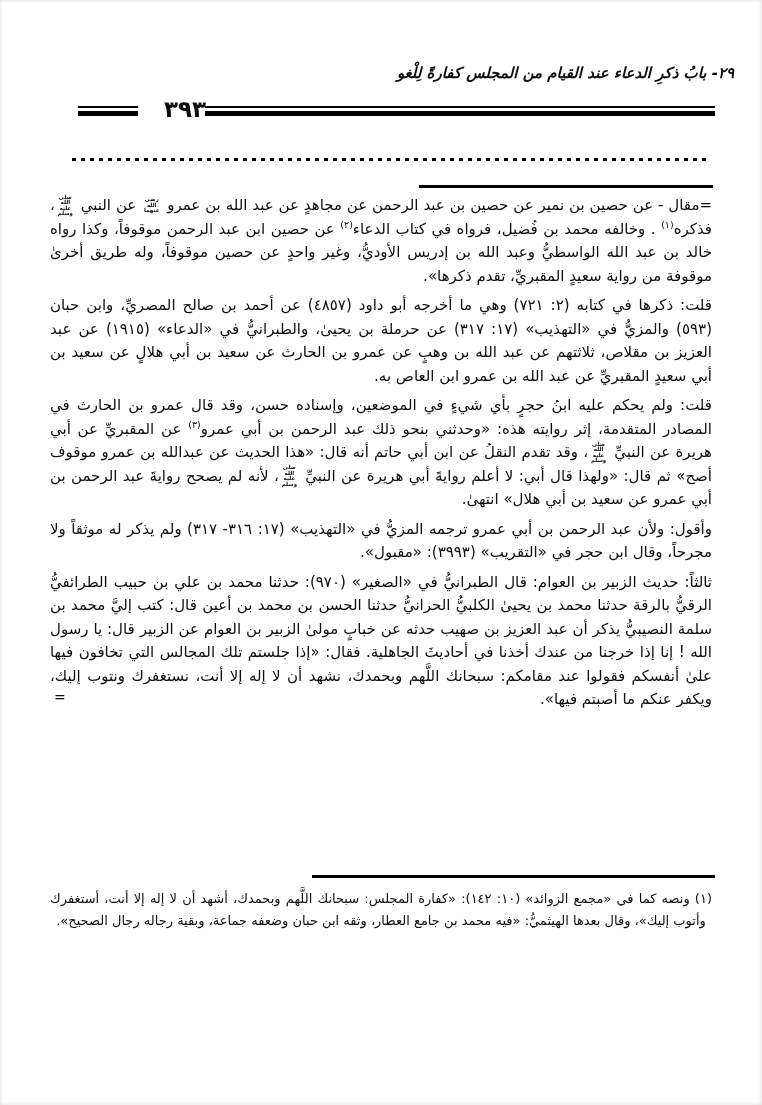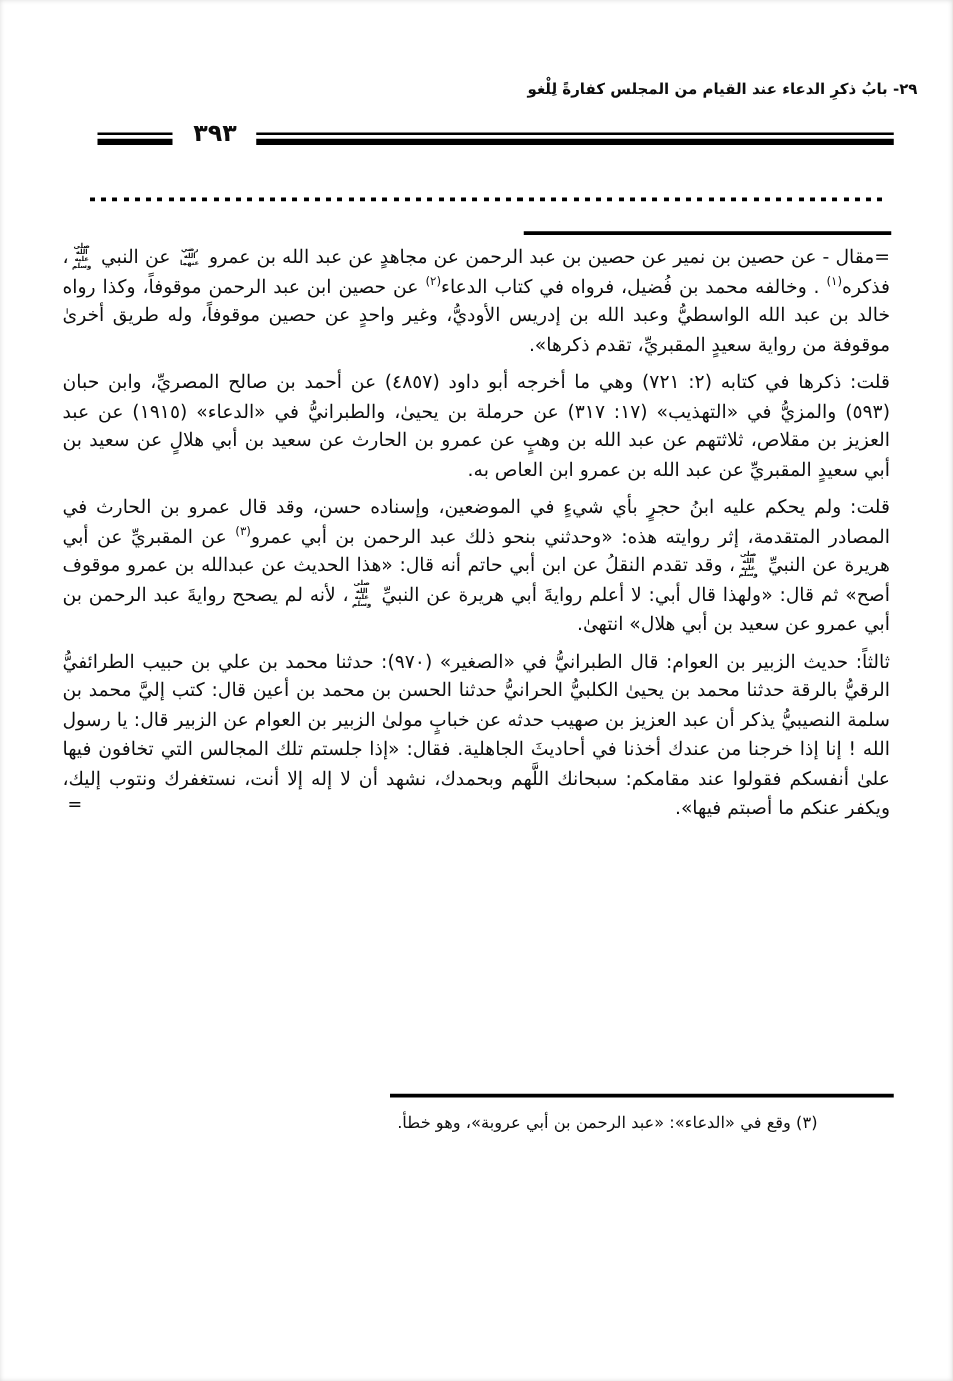--- a/index.html
+++ b/index.html
@@ -9,32 +9,33 @@
     background:#ffffff;
     font-family:"DejaVu Sans",sans-serif;
     color:#0d0d0d;
     direction:rtl;
     overflow:hidden;
     box-shadow:inset 0 0 4px rgba(0,0,0,.15);
   }
   
   .chapter-title{
     position:absolute;top:64px;right:28px;margin:0;
-    font-size:12px;font-weight:bold;letter-spacing:0;
+    font-size:15px;font-weight:bold;letter-spacing:0;
     white-space:nowrap;
+    font-style:italic;
   }
   .rule-long{position:absolute;top:106px;left:205px;right:47px;}
   .rule-long .thin{height:2px;background:#000;}
   .rule-long .thick{height:5px;background:#000;margin-top:3px;}
   .rule-short{position:absolute;top:106px;left:78px;width:60px;}
   .rule-short .thin{height:2px;background:#000;}
   .rule-short .thick{height:5px;background:#000;margin-top:3px;}
   .page-number{
     position:absolute;top:96px;left:138px;width:68px;
-    text-align:center;font-size:19px;font-weight:bold;
+    text-align:right;font-size:23px;font-weight:bold;
   }
   .dotted-sep{
     position:absolute;top:158px;left:72px;right:56px;height:3px;
     background:repeating-linear-gradient(90deg,#000 0 4px,transparent 4px 9px);
   }
   .cont-rule{position:absolute;top:185px;right:49px;width:294px;height:3px;background:#000;}
   
   .main-text{
     position:absolute;top:194px;left:50px;width:662px;
     font-size:15px;line-height:23.5px;
@@ -78,22 +79,23 @@
   </div>
 
   <div class="dotted-sep"></div>
 
   <div class="cont-rule"></div>
 
   <main class="main-text">
     <p class="para"><span>=مقال - عن حصين بن نمير عن حصين بن عبد الرحمن عن مجاهدٍ عن عبد الله بن عمرو </span><span class="hon">رضي الله عنهما</span><span> عن النبي </span><span class="hon">صلى الله عليه وسلم</span><span>، فذكره</span><span class="sup">(١)</span><span> . وخالفه محمد بن فُضيل، فرواه في كتاب الدعاء</span><span class="sup">(٢)</span><span> عن حصين ابن عبد الرحمن موقوفاً، وكذا رواه خالد بن عبد الله الواسطيُّ وعبد الله بن إدريس الأوديُّ، وغير واحدٍ عن حصين موقوفاً، وله طريق أخرىٰ موقوفة من رواية سعيدٍ المقبريِّ، تقدم ذكرها».</span></p>
     <p class="para"><span>قلت: ذكرها في كتابه (٢: ٧٢١) وهي ما أخرجه أبو داود (٤٨٥٧) عن أحمد بن صالح المصريِّ، وابن حبان (٥٩٣) والمزيُّ في «التهذيب» (١٧: ٣١٧) عن حرملة بن يحيىٰ، والطبرانيُّ في «الدعاء» (١٩١٥) عن عبد العزيز بن مقلاص، ثلاثتهم عن عبد الله بن وهبٍ عن عمرو بن الحارث عن سعيد بن أبي هلالٍ عن سعيد بن أبي سعيدٍ المقبريِّ عن عبد الله بن عمرو ابن العاص به.</span></p>
     <p class="para"><span>قلت: ولم يحكم عليه ابنُ حجرٍ بأي شيءٍ في الموضعين، وإسناده حسن، وقد قال عمرو بن الحارث في المصادر المتقدمة، إثر روايته هذه: «وحدثني بنحو ذلك عبد الرحمن بن أبي عمرو</span><span class="sup">(٣)</span><span> عن المقبريِّ عن أبي هريرة عن النبيِّ </span><span class="hon">صلى الله عليه وسلم</span><span>، وقد تقدم النقلُ عن ابن أبي حاتم أنه قال: «هذا الحديث عن عبدالله بن عمرو موقوف أصح» ثم قال: «ولهذا قال أبي: لا أعلم روايةَ أبي هريرة عن النبيِّ </span><span class="hon">صلى الله عليه وسلم</span><span>، لأنه لم يصحح روايةَ عبد الرحمن بن أبي عمرو عن سعيد بن أبي هلال» انتهىٰ.</span></p>
+    <p class="para"><span>وأقول: ولأن عبد الرحمن بن أبي عمرو ترجمه المزيُّ في «التهذيب» (١٧: ٣١٦- ٣١٧) ولم يذكر له موثقاً ولا مجرحاً، وقال ابن حجر في «التقريب» (٣٩٩٣): «مقبول».</span></p>
     <p class="para rel"><span class="b">ثالثاً: حديث الزبير بن العوام:</span><span> قال الطبرانيُّ في «الصغير» (٩٧٠): حدثنا محمد بن علي بن حبيب الطرائفيُّ الرقيُّ بالرقة حدثنا محمد بن يحيىٰ الكلبيُّ الحرانيُّ حدثنا الحسن بن محمد بن أعين قال: كتب إليَّ محمد بن سلمة النصيبيُّ يذكر أن عبد العزيز بن صهيب حدثه عن خبابٍ مولىٰ الزبير بن العوام عن الزبير قال: يا رسول الله ! إنا إذا خرجنا من عندك أخذنا في أحاديثَ الجاهلية. فقال: «إذا جلستم تلك المجالس التي تخافون فيها علىٰ أنفسكم فقولوا عند مقامكم: سبحانك اللَّهم وبحمدك، نشهد أن لا إله إلا أنت، نستغفرك ونتوب إليك، ويكفر عنكم ما أصبتم فيها».</span><span class="eq">=</span></p>
   </main>
 
   <div class="fn-rule"></div>
 
   <footer class="footnotes">
-    <p class="fn fn-indent">(٣) وقع في «الدعاء»: «عبد الرحمن بن أبي عروبة»، وهو خطأ.</p>
+    <p class="fn fn-center-last">(١) ونصه كما في «مجمع الزوائد» (١٠: ١٤٢): «كفارة المجلس: سبحانك اللَّهم وبحمدك، أشهد أن لا إله إلا أنت، أستغفرك وأتوب إليك»، وقال بعدها الهيثميُّ: «فيه محمد بن جامع العطار، وثقه ابن حبان وضعفه جماعة، وبقية رجاله رجال الصحيح».</p>
   </footer>
 
 </div>
 
 </body></html>

